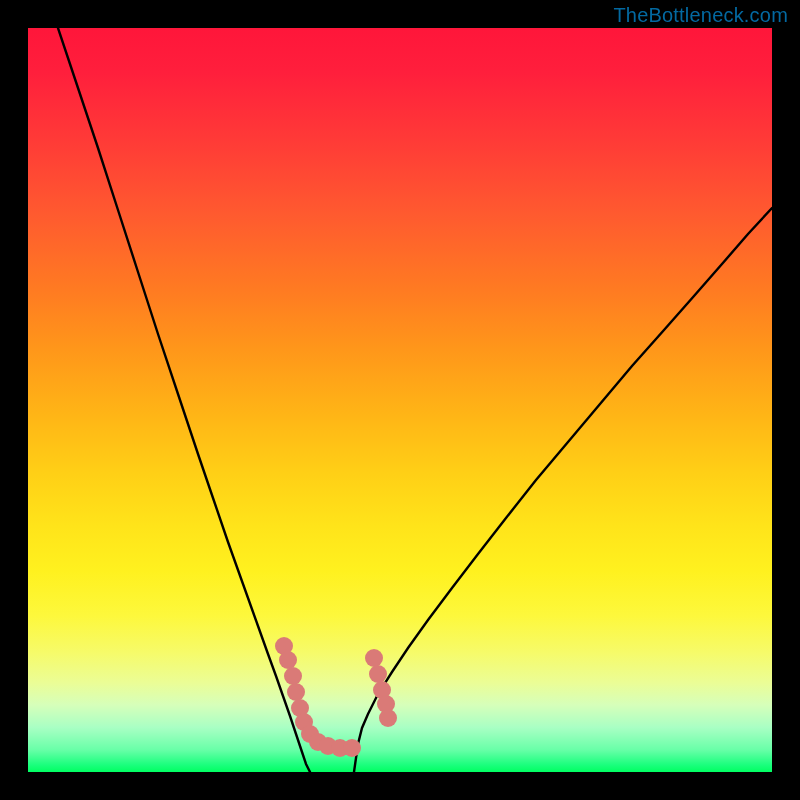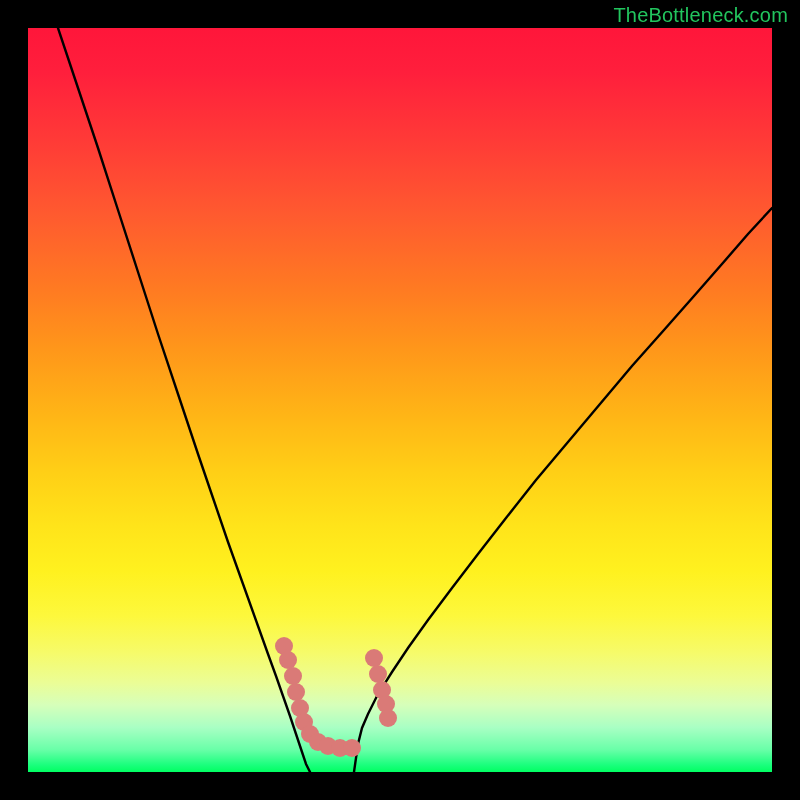--- a/index.html
+++ b/index.html
@@ -46,21 +46,21 @@
       #a9ffc4 94%,
       #69ffa8 97%,
       #1cff7e 99%,
       #00ff62 100%
     );
   }
   .watermark {
     position: absolute;
     top: 4px;
     right: 12px;
-    color: #22c55e;
+    color: #0369a1;
     font-size: 20px;
     font-weight: 500;
     letter-spacing: 0.2px;
     user-select: none;
   }
   svg.overlay {
     position: absolute;
     inset: 0;
   }
 </style>

